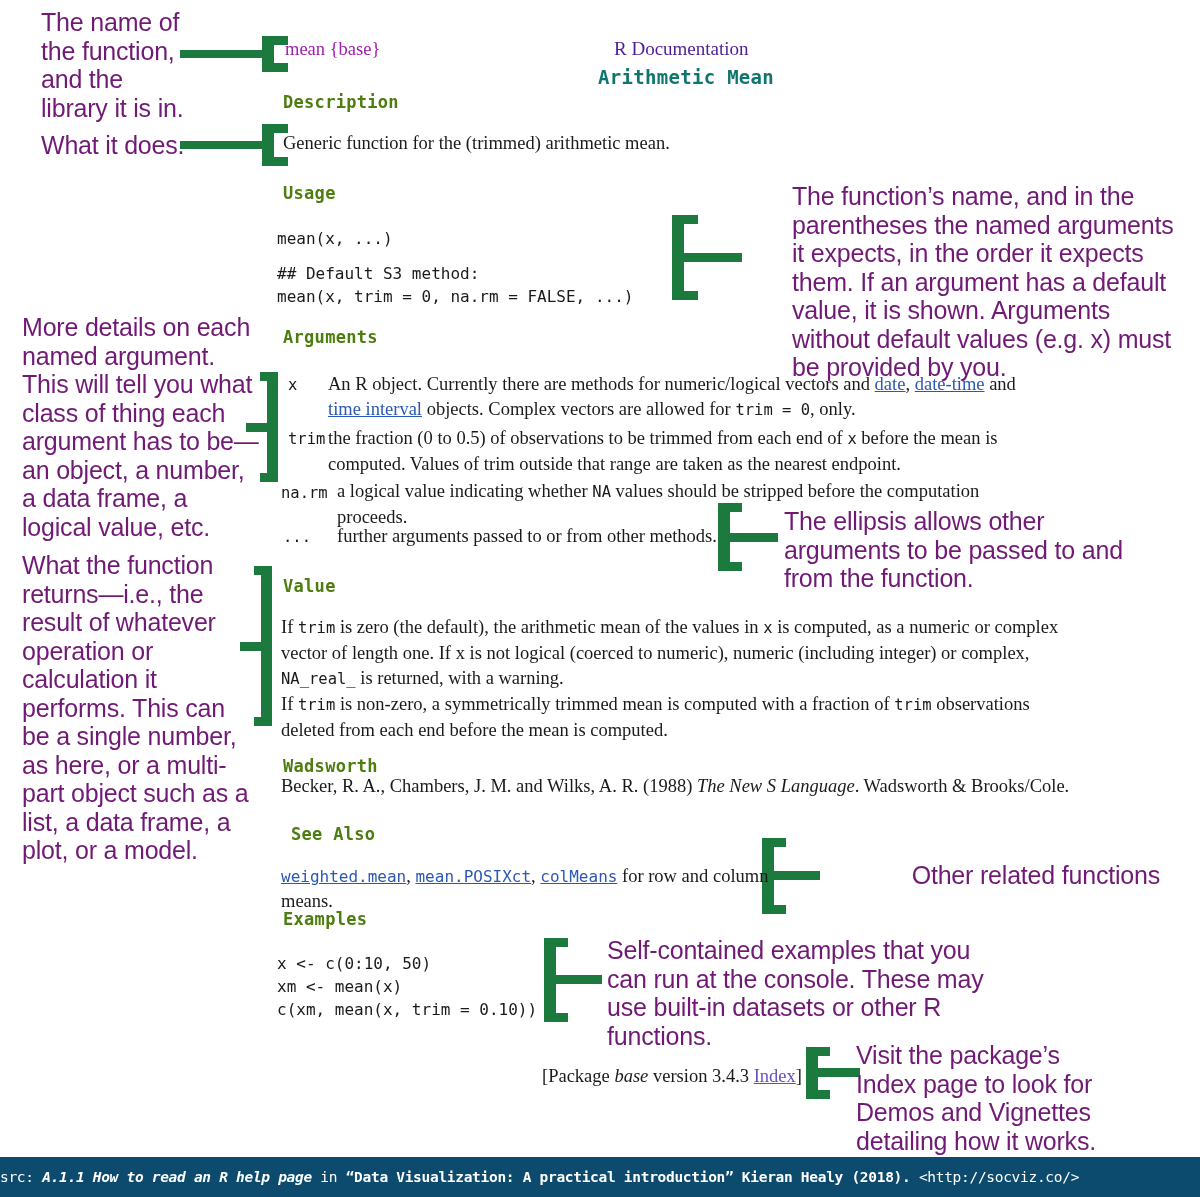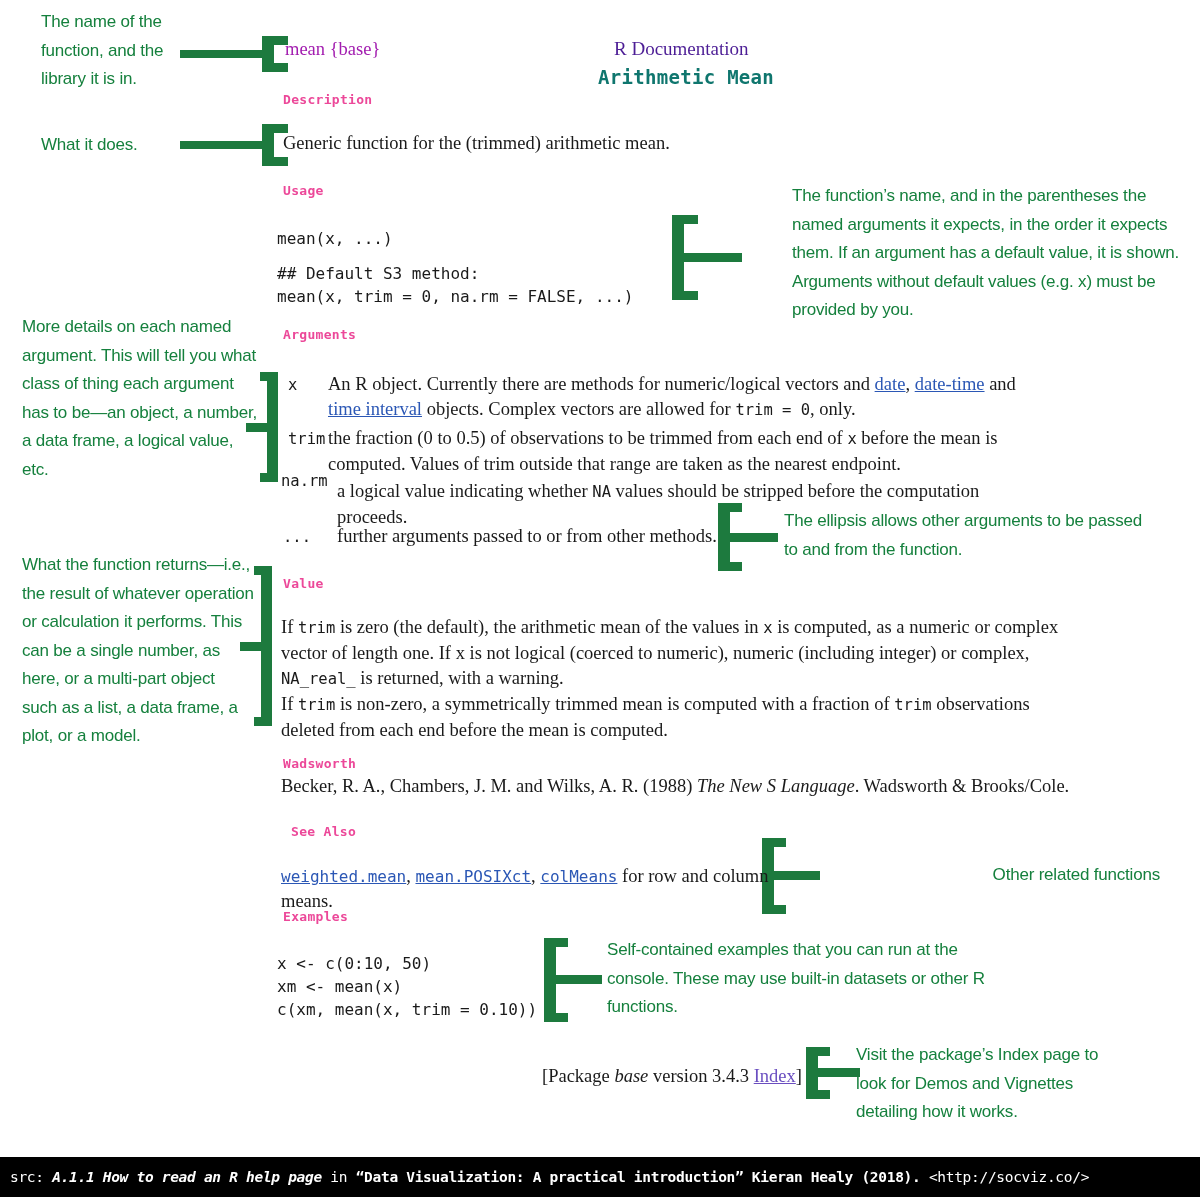--- a/index.html
+++ b/index.html
@@ -11,23 +11,23 @@
     width: 1200px;
     height: 1197px;
     position: relative;
     overflow: hidden;
     font-family: "Liberation Serif", serif;
   }
 
   
   .anno {
     position: absolute;
-    color: #15803d;
+    color: #701a75;
     font-family: "Liberation Sans", sans-serif;
-    font-size: 17px;
+    font-size: 25px;
     line-height: 28.5px;
     letter-spacing: -0.2px;
   }
 
   
   .brk {
     position: absolute;
   }
   .brk .bar {
     position: absolute;
@@ -36,22 +36,22 @@
 
   
   .doc {
     position: absolute;
     color: #1a1a1a;
   }
 
   .sec-head {
     font-family: "DejaVu Sans Mono", monospace;
     font-weight: bold;
-    font-size: 13px;
-    color: #ec4899;
+    font-size: 17px;
+    color: #4d7c0f;
     letter-spacing: 0.3px;
   }
   .doc-title {
     font-family: "DejaVu Sans Mono", monospace;
     font-weight: bold;
     font-size: 19px;
     color: #0f766e;
     letter-spacing: 0.3px;
   }
   .hdr-right {
@@ -111,27 +111,26 @@
     color: #1a1a1a;
   }
 
   
   .srcbar {
     position: absolute;
     left: 0;
     bottom: 0;
     width: 1200px;
     height: 40px;
-    background: #000000;
+    background: #0c4a6e;
     color: #ffffff;
     font-family: "DejaVu Sans Mono", monospace;
     font-size: 14.5px;
     display: flex;
     align-items: center;
-    padding-left: 10px;
     box-sizing: border-box;
     letter-spacing: -0.3px;
   }
   .srcbar em { font-style: italic; font-weight: bold; }
   .srcbar b  { font-weight: bold; }
 </style>
 </head>
 <body>
 
 <div class="brk" style="left:180px; top:36px; width:100px; height:36px;">
@@ -233,21 +232,21 @@
 mean(x, trim = 0, na.rm = FALSE, ...)</div>
 
 <div class="doc sec-head" style="left:283px; top:327px;">Arguments</div>
 
 <div class="argterm" style="left:288px; top:376px; width:62px;">x</div>
 <div class="argdef" style="left:328px; top:372px; width:700px;"><span>An R object. Currently there are methods for numeric/logical vectors and </span><span class="lnk">date</span><span>, </span><span class="lnk">date-time</span><span> and </span><span class="lnk">time interval</span><span> objects. Complex vectors are allowed for </span><code class="ic">trim = 0</code><span>, only.</span></div>
 
 <div class="argterm" style="left:288px; top:430px; width:62px;">trim</div>
 <div class="argdef" style="left:328px; top:426px; width:670px;"><span>the fraction (0 to 0.5) of observations to be trimmed from each end of </span><code class="ic">x</code><span> before the mean is computed. Values of trim outside that range are taken as the nearest endpoint.</span></div>
 
-<div class="argterm" style="left:281px; top:472px; width:62px;">na.rm</div>
+<div class="argterm" style="left:281px; top:484px; width:62px;">na.rm</div>
 <div class="argdef" style="left:337px; top:479px; width:660px;"><span>a logical value indicating whether </span><code class="ic">NA</code><span> values should be stripped before the computation proceeds.</span></div>
 
 <div class="argterm" style="left:283px; top:528px; width:62px;">...</div>
 <div class="argdef" style="left:337px; top:524px; width:420px;"><span>further arguments passed to or from other methods.</span></div>
 
 <div class="doc sec-head" style="left:283px; top:576px;">Value</div>
 
 <div class="doc body-txt" style="left:281px; top:615px; width:790px;"><span>If </span><code class="ic">trim</code><span> is zero (the default), the arithmetic mean of the values in </span><code class="ic">x</code><span> is computed, as a numeric or complex vector of length one. If x is not logical (coerced to numeric), numeric (including integer) or complex, </span><code class="ic">NA_real_</code><span> is returned, with a warning.</span><br><span>If </span><code class="ic">trim</code><span> is non-zero, a symmetrically trimmed mean is computed with a fraction of </span><code class="ic">trim</code><span> observations deleted from each end before the mean is computed.</span></div>
 
 <div class="doc sec-head" style="left:283px; top:756px;">Wadsworth</div>

